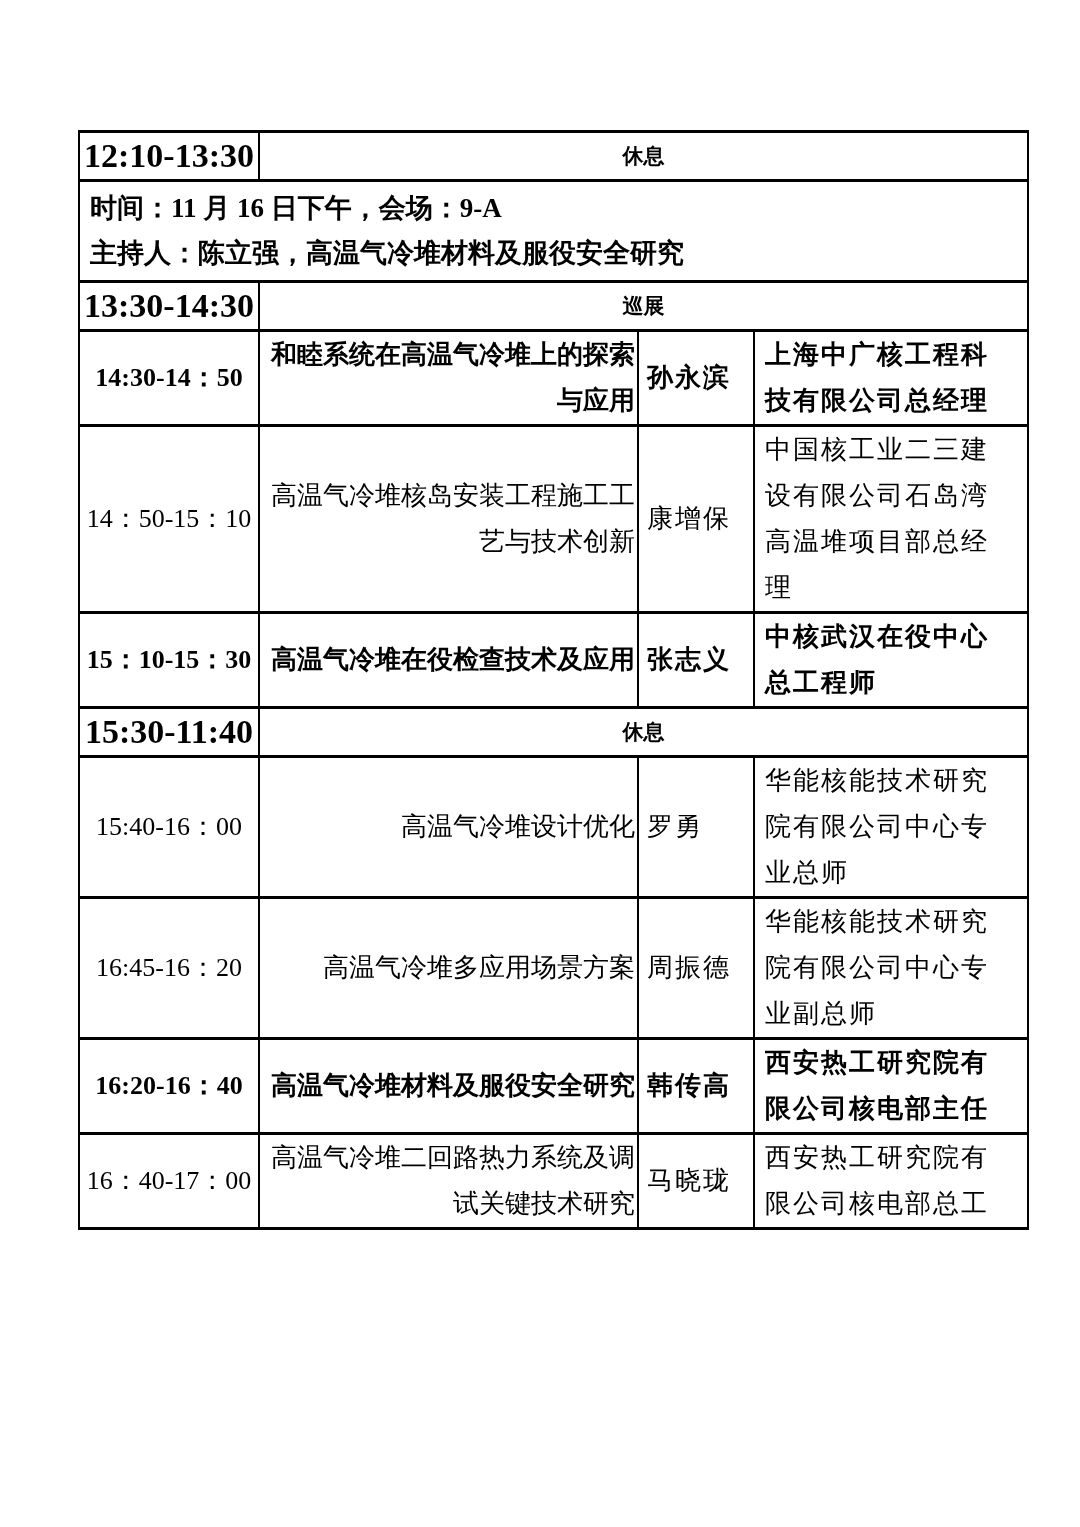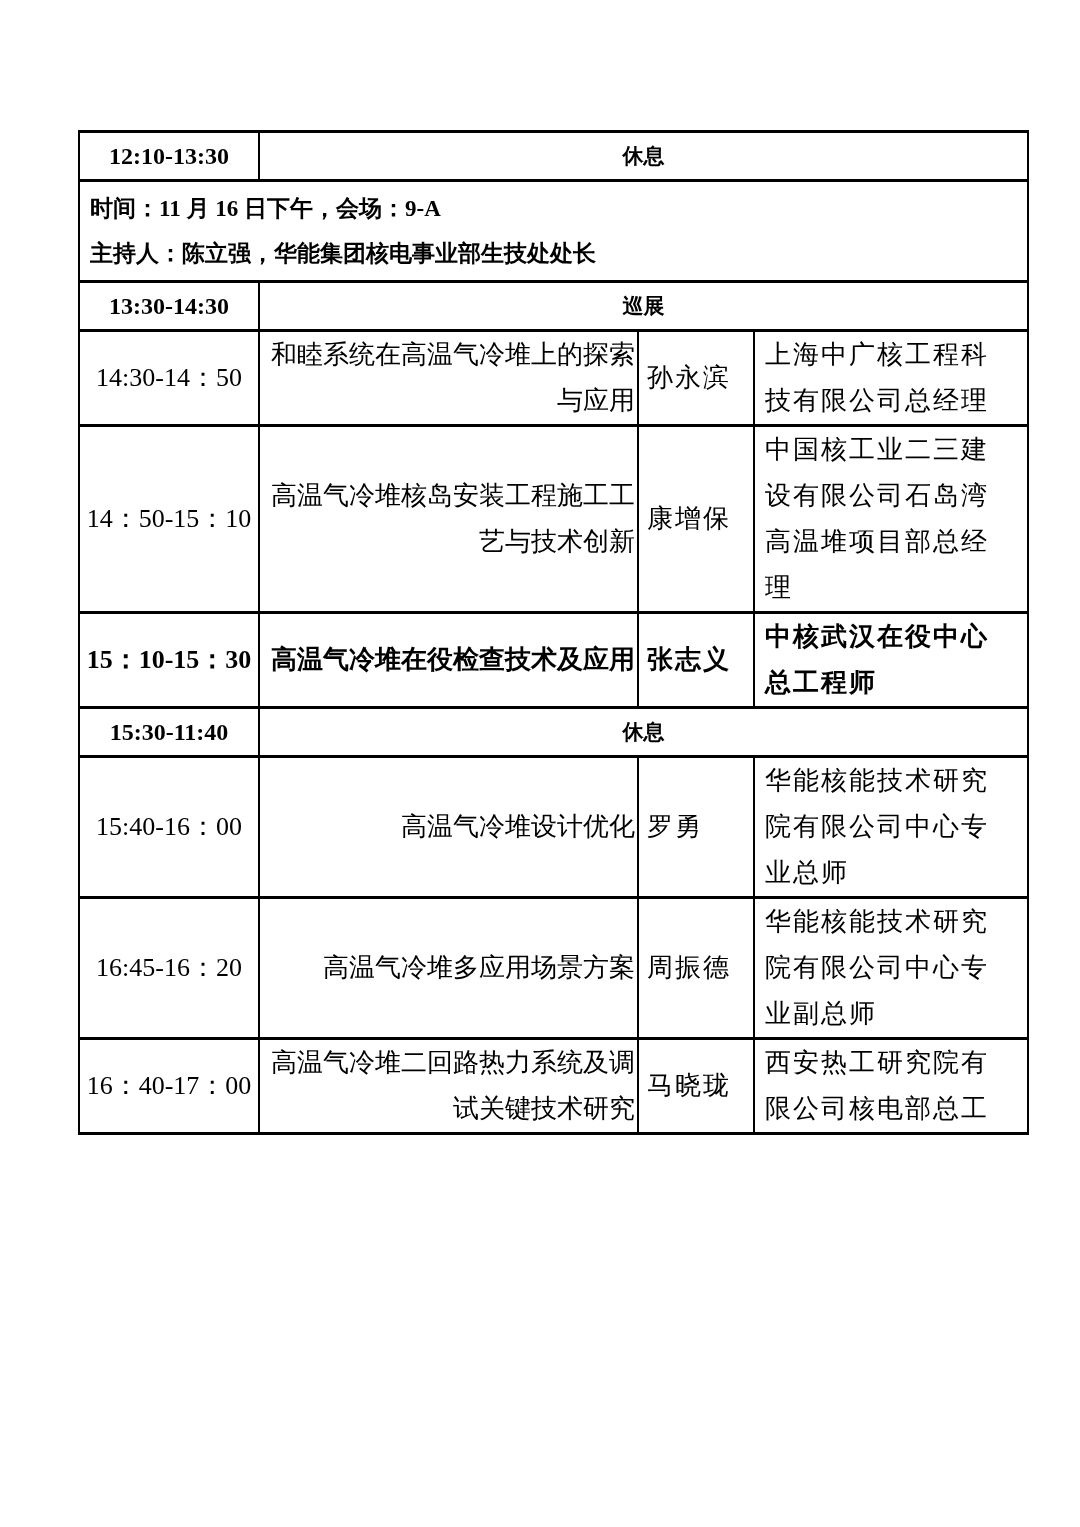--- a/index.html
+++ b/index.html
@@ -62,29 +62,29 @@
     letter-spacing: 2px;
   }
   .merged-cell {
     text-align: center;
     font-size: 21px;
   }
   .session-cell {
     text-align: left;
     padding: 4px 6px 4px 10px;
     line-height: 45px;
-    font-size: 23px;
+    font-size: 27px;
   }
-  .break-time { font-size: 24px; margin-left: 8px; }
+  .break-time { font-size: 34px; margin-left: 8px; }
 
   
   .rh47  { height: 47px; }
   .rh90  { height: 90px; }
   .rh48  { height: 48px; }
-  .rh92  { height: 92px; }
+  .rh92  { height: 92px; font-weight: bold; }
   .rh137 { height: 137px; }
   .rh89  { height: 89px; font-weight: bold; }
   .rh46  { height: 46px; }
   .rh138 { height: 138px; }
 </style>
 </head>
 <body>
 
 <div class="page">
   <table class="schedule">
@@ -97,21 +97,21 @@
     <tbody>
 
       <tr class="rh47">
         <td class="time-cell break-time bold">12:10-13:30</td>
         <td class="merged-cell bold" colspan="3">休息</td>
       </tr>
 
       <tr class="rh90">
         <td class="session-cell bold" colspan="4">
           <div>时间：11 月 16 日下午，会场：9-A</div>
-          <div>主持人：陈立强，华能集团核电事业部生技处处长</div>
+          <div>主持人：陈立强，高温气冷堆材料及服役安全研究</div>
         </td>
       </tr>
 
       <tr class="rh48">
         <td class="time-cell break-time bold">13:30-14:30</td>
         <td class="merged-cell bold" colspan="3">巡展</td>
       </tr>
 
       <tr class="rh92">
         <td class="time-cell">14:30-14：50</td>
@@ -146,20 +146,26 @@
         <td class="affil-cell">华能核能技术研究院有限公司中心专业总师</td>
       </tr>
 
       <tr class="rh137">
         <td class="time-cell">16:45-16：20</td>
         <td class="title-cell">高温气冷堆多应用场景方案</td>
         <td class="name-cell">周振德</td>
         <td class="affil-cell">华能核能技术研究院有限公司中心专业副总师</td>
       </tr>
 
+      <tr class="rh92">
+        <td class="time-cell">16:20-16：40</td>
+        <td class="title-cell">高温气冷堆材料及服役安全研究</td>
+        <td class="name-cell">韩传高</td>
+        <td class="affil-cell">西安热工研究院有限公司核电部主任</td>
+      </tr>
 
       <tr class="rh90">
         <td class="time-cell">16：40-17：00</td>
         <td class="title-cell">高温气冷堆二回路热力系统及调试关键技术研究</td>
         <td class="name-cell">马晓珑</td>
         <td class="affil-cell">西安热工研究院有限公司核电部总工</td>
       </tr>
 
     </tbody>
   </table>

